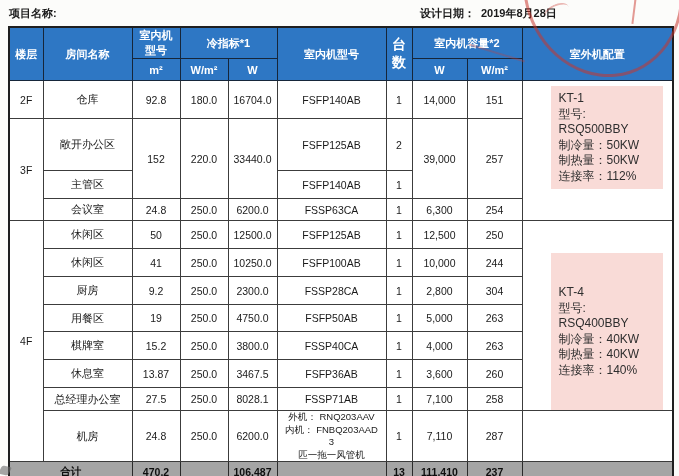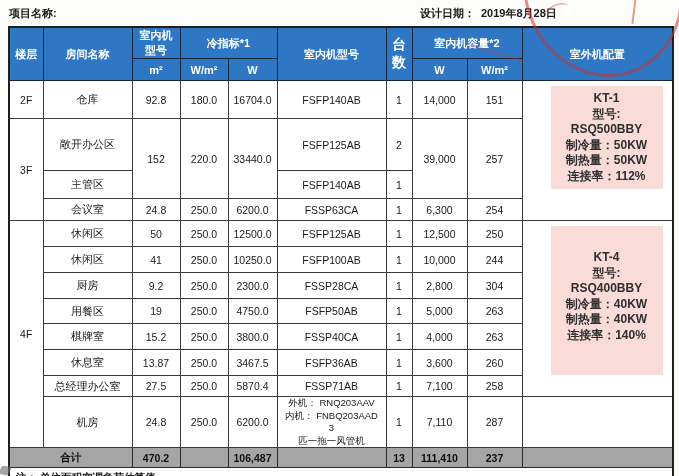--- a/index.html
+++ b/index.html
@@ -31,25 +31,25 @@
   tr.total-row td{
     background:#A5A5A5;font-weight:600;color:#0e0e0e;border-color:#2a2a2a;
   }
   tr.note-row td{
     text-align:left;padding:3px 6px;font-weight:600;font-size:10.5px;background:#fff;
   }
   td.body-cell{background:#fff;}
   td.outdoor-cell{vertical-align:top;text-align:left;background:#fff;}
   .kt-box{
     background:#F9DBD7;width:96px;margin-left:26px;
-    padding:5px 8px;font-size:12px;font-weight:700;color:#2e2e2e;
-    line-height:15.5px;text-align:center;
+    padding:5px 8px;font-size:12px;font-weight:400;color:#2e2e2e;
+    line-height:15.5px;text-align:left;
   }
   .kt-box.kt1{margin-top:5px;}
-  .kt-box.kt4{margin-top:5px;padding-top:24px;padding-bottom:32px;}
+  .kt-box.kt4{margin-top:32px;padding-top:32px;padding-bottom:32px;}
   .machine-model{font-size:9.5px;line-height:12.5px;}
 
   
   .stamp-arc{
     position:absolute;left:524px;top:-100px;width:152px;height:172px;
     border:3px solid rgba(201,55,45,0.55);border-radius:50%;
     transform:rotate(-18deg);pointer-events:none;
   }
   .stamp-line{
     position:absolute;left:633px;top:-2px;width:2px;height:26px;
@@ -226,21 +226,21 @@
       <td class="body-cell">3467.5</td>
       <td class="body-cell">FSFP36AB</td>
       <td class="body-cell">1</td>
       <td class="body-cell">3,600</td>
       <td class="body-cell">260</td>
     </tr>
     <tr style="height:21px">
       <td class="body-cell room">总经理办公室</td>
       <td class="body-cell">27.5</td>
       <td class="body-cell">250.0</td>
-      <td class="body-cell">5870.4</td>
+      <td class="body-cell">8028.1</td>
       <td class="body-cell">FSSP71AB</td>
       <td class="body-cell">1</td>
       <td class="body-cell">7,100</td>
       <td class="body-cell">258</td>
     </tr>
     <tr style="height:44px">
       <td class="body-cell room">机房</td>
       <td class="body-cell">24.8</td>
       <td class="body-cell">250.0</td>
       <td class="body-cell">6200.0</td>

